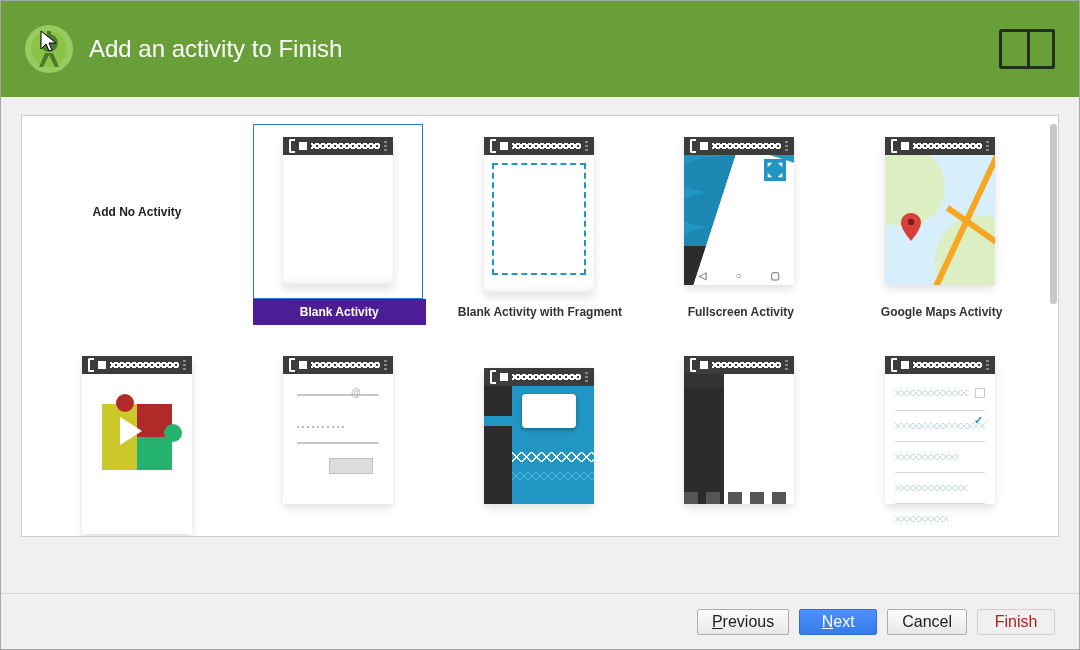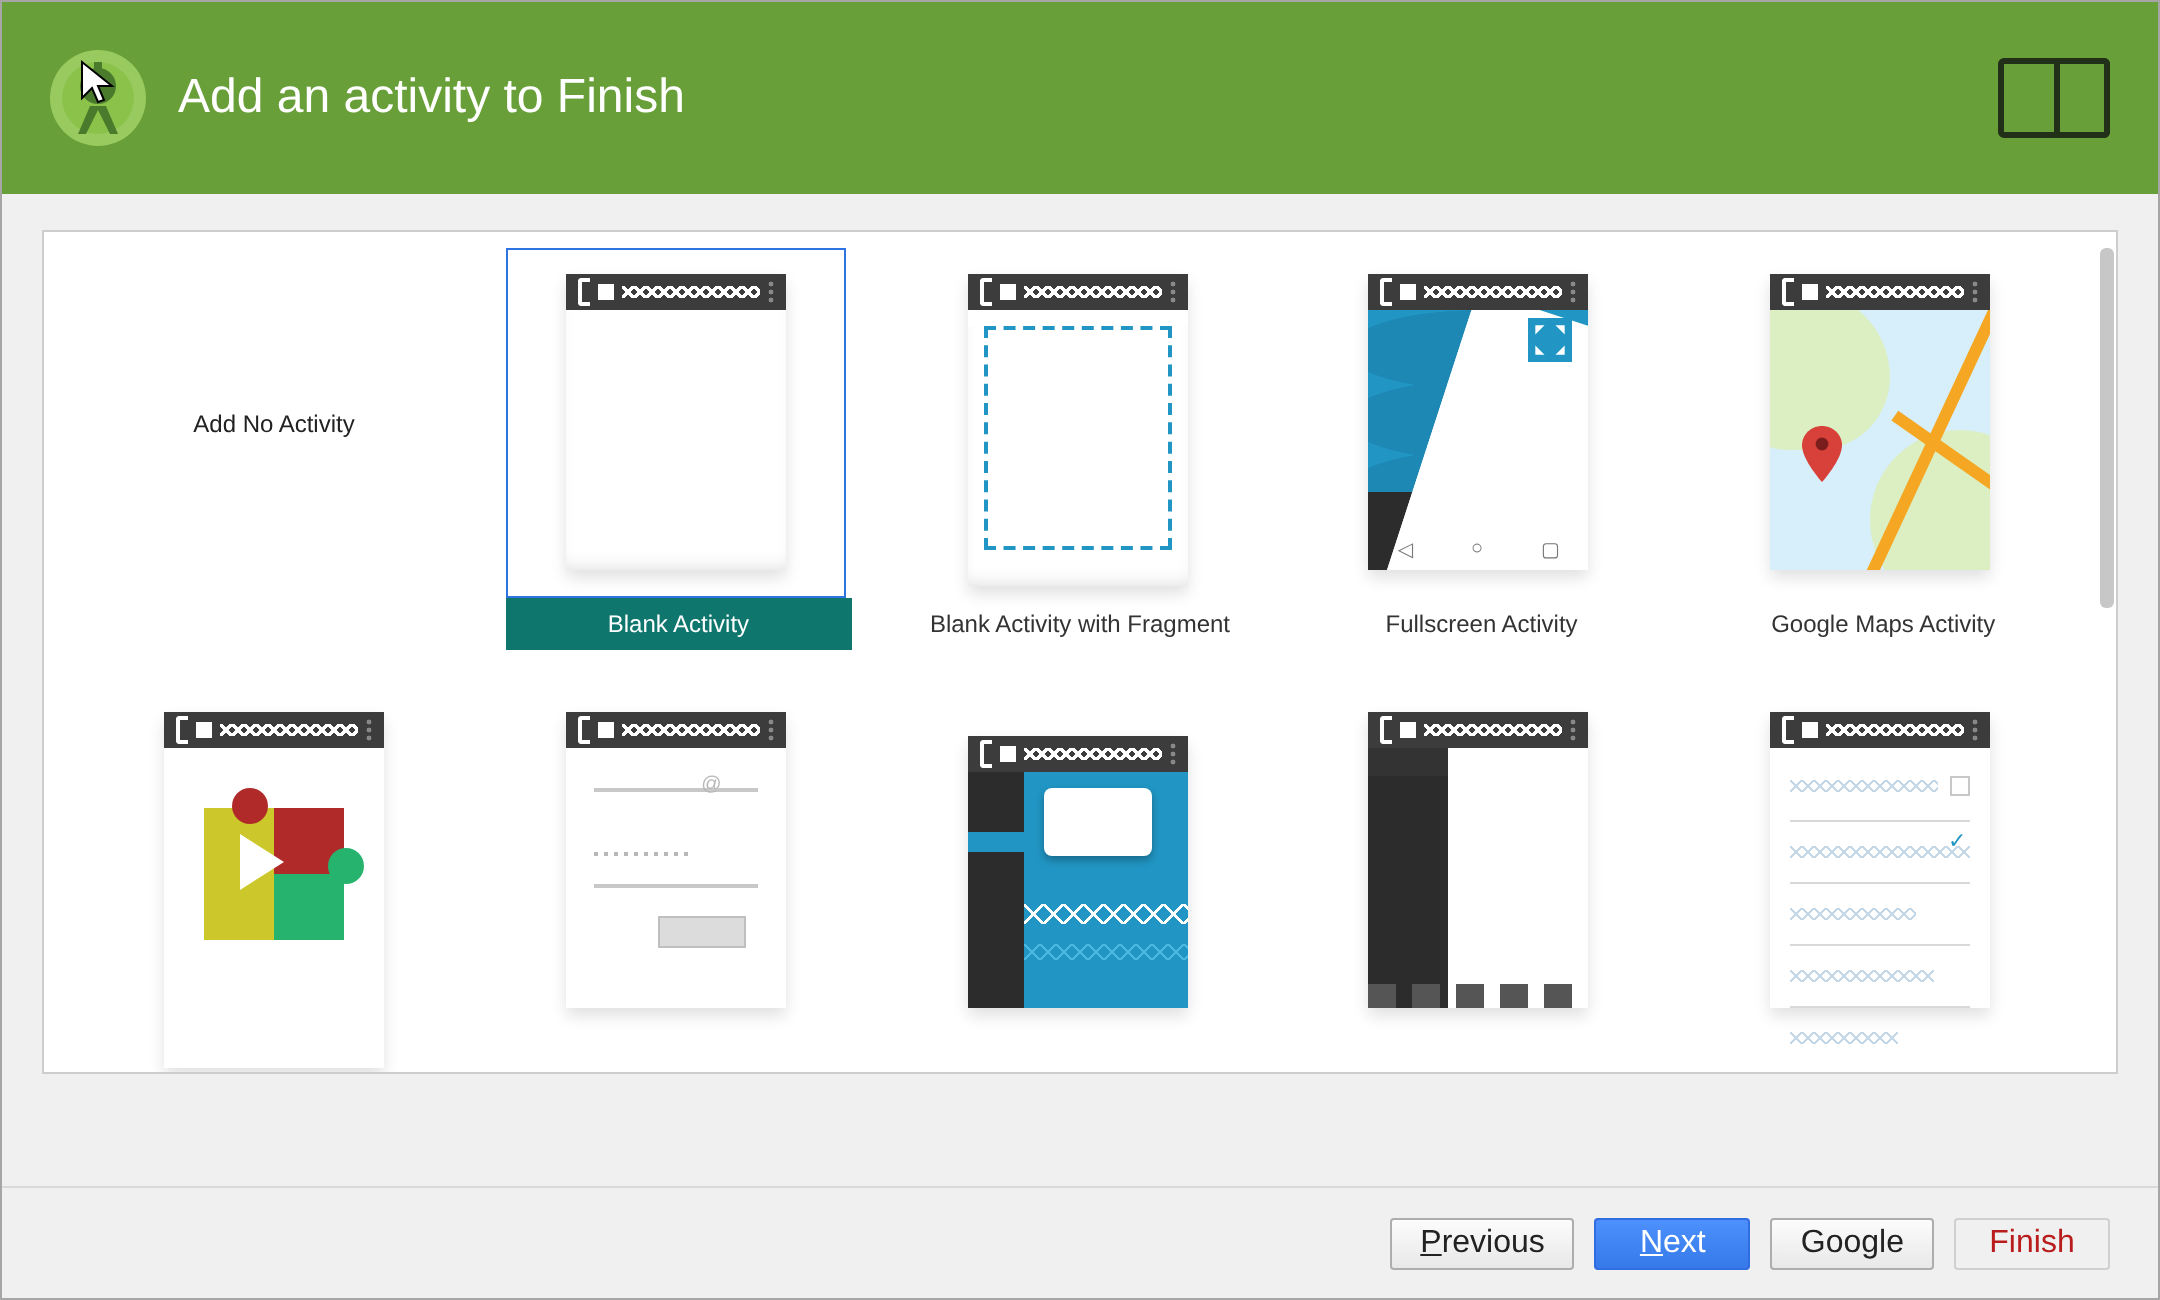--- a/index.html
+++ b/index.html
@@ -135,39 +135,40 @@
   .grid {
     display: grid;
     grid-template-columns: repeat(5, 1fr);
     column-gap: 28px;
     row-gap: 18px;
   }
   .tile {
     display: flex;
     flex-direction: column;
     cursor: pointer;
+    font-weight: bold;
   }
   .tile-thumb {
     width: 170px;
     height: 175px;
     border: 1px solid transparent;
     transition: border-color .1s;
     position: relative;
   }
   .tile.selected .tile-thumb {
     border-color: #2e73e2;
   }
   .tile-label-wrap {
     height: 26px;
     display: flex;
     align-items: center;
     justify-content: center;
   }
   .tile.selected .tile-label-wrap {
-    background: #0f766e;
+    background: #4c1d95;
     color: #fff;
   }
   .tile-label {
     font-size: 12px;
     color: #333;
     text-align: center;
   }
   .tile.selected .tile-label { color: #fff; }
   .tile-label-plain {
     font-size: 12px;
@@ -598,17 +599,17 @@
     </div>
   </div>
 
   <div class="footer">
     <button class="btn">
         <span><span class="ul">P</span><span></span>revious</span>
       </button>
     <button class="btn primary">
         <span><span class="ul">N</span>ext</span>
       </button>
-    <button class="btn">Google</button>
+    <button class="btn">Cancel</button>
     <button class="btn disabled">Finish</button>
   </div>
 
 </div>
 
 </body></html>

